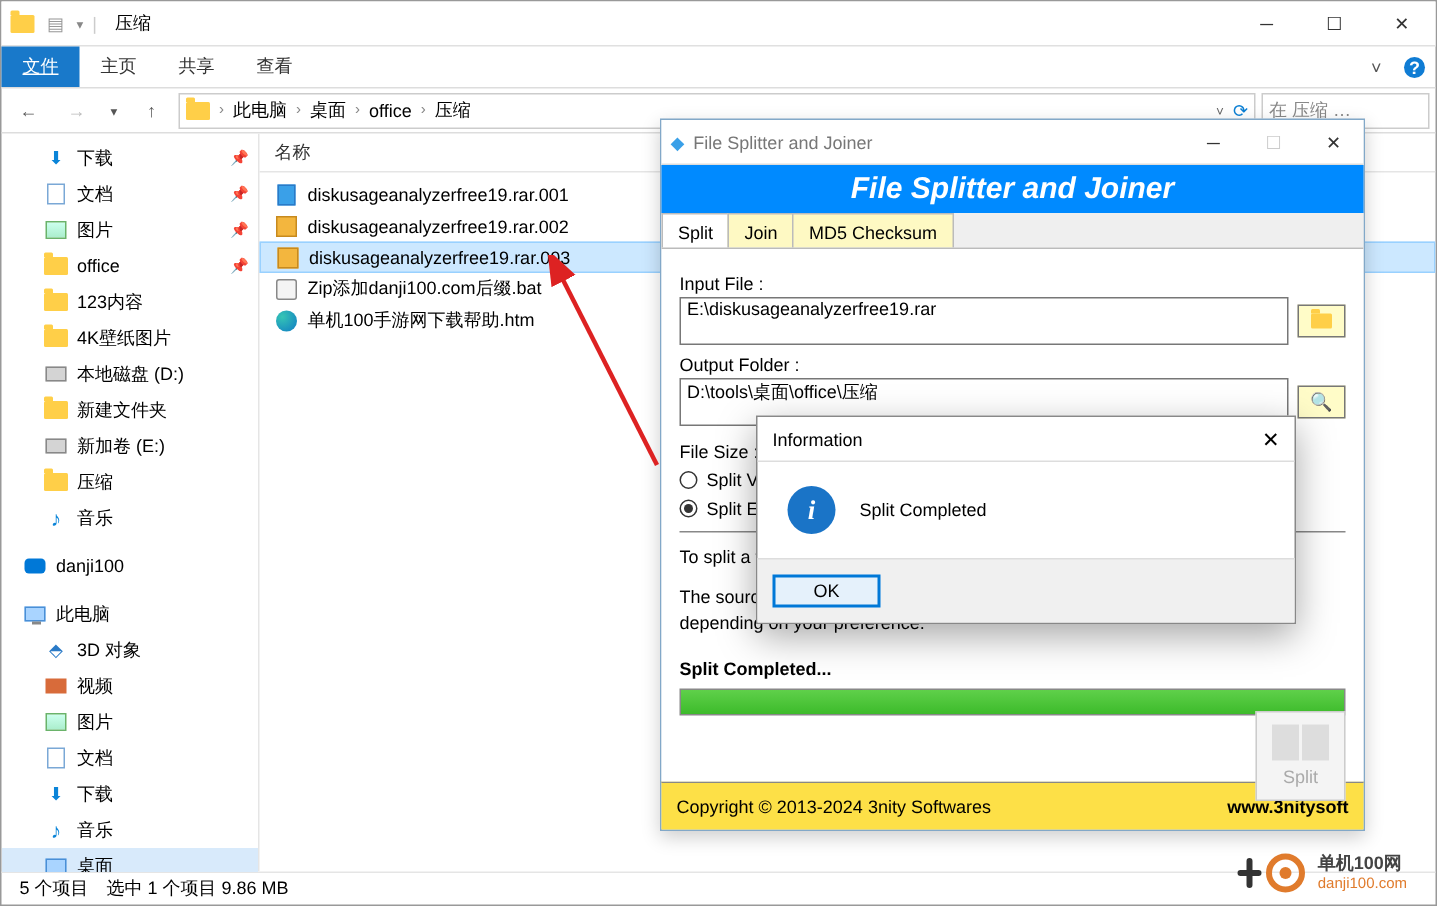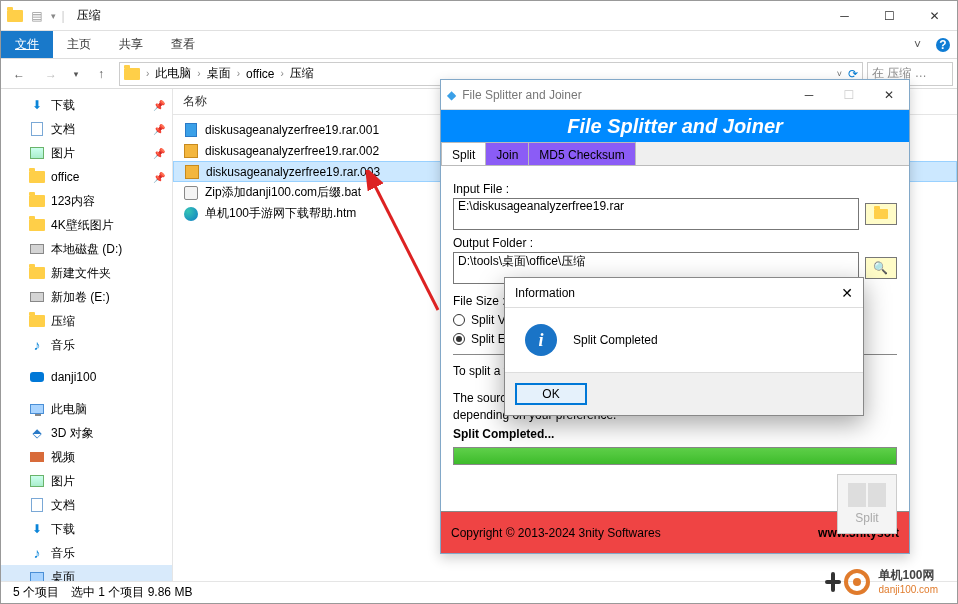--- a/index.html
+++ b/index.html
@@ -14,58 +14,58 @@
 .ribbon .tab{padding:0 14px;height:100%;display:flex;align-items:center;color:#333;}
 .ribbon .tab.file{background:#1979ca;color:#fff;text-decoration:underline;}
 .ribbon .spacer{flex:1;}
 .ribbon .help{width:28px;height:28px;display:flex;align-items:center;justify-content:center;color:#0062b5;}
 .navrow{height:30px;display:flex;align-items:center;gap:4px;padding:2px 4px;border-bottom:1px solid #ddd;}
 .navbtn{width:28px;height:24px;display:flex;align-items:center;justify-content:center;color:#555;}
 .addr{flex:1;height:24px;border:1px solid #ccc;display:flex;align-items:center;padding:0 4px;gap:6px;}
 .crumb{display:flex;align-items:center;gap:6px;}
 .sep{color:#888;font-size:10px;}
 .addr-tools{display:flex;align-items:center;gap:6px;margin-left:auto;}
-.search{width:86px;height:24px;border:1px solid #ccc;display:flex;align-items:center;padding:0 4px;color:#888;}
+.search{width:112px;height:24px;border:1px solid #ccc;display:flex;align-items:center;padding:0 4px;color:#888;}
 .body{flex:1;display:flex;overflow:hidden;}
 .sidebar{width:172px;border-right:1px solid #e5e5e5;overflow-y:auto;padding:4px 0;}
 .sb-item{display:flex;align-items:center;height:24px;gap:6px;padding-left:28px;white-space:nowrap;position:relative;}
 .sb-item .pin{position:absolute;right:6px;color:#888;font-size:10px;}
-.sb-item.level1{font-weight:normal;}
+.sb-item.level1{padding-left:14px;font-weight:normal;}
 .sb-item.group{margin-top:8px;}
 .filepane{flex:1;display:flex;flex-direction:column;}
 .colhdr{height:26px;border-bottom:1px solid #e5e5e5;display:flex;align-items:center;padding-left:10px;color:#333;}
 .files{flex:1;padding:4px 0;}
 .file-row{display:flex;align-items:center;height:21px;gap:6px;padding-left:10px;}
 .file-row.sel{background:#cce8ff;border:1px solid #99d1ff;}
 .status{height:22px;border-top:1px solid #e5e5e5;display:flex;align-items:center;padding:0 12px;gap:12px;}
 
 
 .fsj{position:absolute;left:440px;top:79px;width:470px;height:475px;border:1px solid #82a8c8;background:#f0f0f0;display:flex;flex-direction:column;box-shadow:0 4px 12px rgba(0,0,0,.2);}
 .fsj-title{height:30px;background:#fff;display:flex;align-items:center;padding-left:6px;gap:6px;color:#777;border-bottom:1px solid #ddd;}
 .fsj-title .winbtns{margin-left:auto;display:flex;}
 .fsj-banner{height:32px;background:#008aff;color:#fff;display:flex;align-items:center;justify-content:center;font-size:20px;font-weight:bold;font-style:italic;}
 .fsj-tabs{height:24px;display:flex;background:#efefef;}
-.fsj-tab{padding:0 10px;display:flex;align-items:center;border:1px solid #bbb;border-bottom:none;background:#8b5cf6;margin-right:-1px;}
+.fsj-tab{padding:0 10px;display:flex;align-items:center;border:1px solid #bbb;border-bottom:none;background:#fef9c3;margin-right:-1px;}
 .fsj-tab.active{background:#fff;}
 .fsj-body{flex:1;background:#fff;border-top:1px solid #bbb;margin-top:-1px;padding:10px 12px;position:relative;}
 .fsj-body label{display:block;margin:6px 0 2px;}
 .fsj-input-row{display:flex;gap:6px;align-items:center;}
 .fsj-inp{flex:1;height:32px;border:1px solid #777;padding:0 4px;background:#fff;}
 .browse{width:32px;height:22px;border:1px solid #777;background:#fffcc8;display:flex;align-items:center;justify-content:center;}
 .radio{display:flex;align-items:center;gap:6px;margin:5px 0;}
 .radio .circ{width:12px;height:12px;border:1px solid #333;border-radius:50%;display:flex;align-items:center;justify-content:center;}
 .radio.checked .circ::after{content:"";width:6px;height:6px;background:#333;border-radius:50%;}
 .hr{border:none;border-top:1px solid #888;margin:8px 0;}
 .help-txt{line-height:1.4;}
 .split-btn{position:absolute;right:12px;top:308px;width:60px;height:60px;border:1px solid #ccc;background:#f4f4f4;display:flex;flex-direction:column;align-items:center;justify-content:center;gap:4px;color:#aaa;}
 .split-btn .pages{display:flex;gap:2px;}
 .split-btn .page{width:18px;height:24px;background:#ddd;}
-.completed{font-weight:bold;margin-top:4px;}
+.completed{font-weight:bold;margin-top:16px;}
 .progress{height:18px;border:1px solid #888;background:linear-gradient(#5fd04a,#3dbb2b);margin-top:6px;}
-.fsj-foot{height:42px;background:#ef4444;border-top:1px solid #888;display:flex;align-items:center;padding:0 10px;}
+.fsj-foot{height:32px;background:#fde047;border-top:1px solid #888;display:flex;align-items:center;padding:0 10px;}
 .fsj-foot .copy{flex:1;}
 
 
 .msgbox{position:absolute;left:504px;top:277px;width:360px;border:1px solid #888;background:#fff;box-shadow:0 8px 24px rgba(0,0,0,.35);}
 .msg-title{height:30px;display:flex;align-items:center;padding:0 10px;border-bottom:1px solid #ddd;}
 .msg-title .x{margin-left:auto;font-size:14px;}
 .msg-body{display:flex;align-items:center;gap:16px;padding:16px 20px;}
 .info-icon{width:32px;height:32px;border-radius:50%;background:#1a74c7;color:#fff;display:flex;align-items:center;justify-content:center;font-family:Georgia;font-style:italic;font-size:18px;font-weight:bold;}
 .msg-foot{background:#f0f0f0;padding:10px;display:flex;justify-content:flex-start;border-top:1px solid #ddd;}
 .ok-btn{width:72px;height:22px;border:2px solid #0078d7;background:#e5f1fb;display:flex;align-items:center;justify-content:center;}

